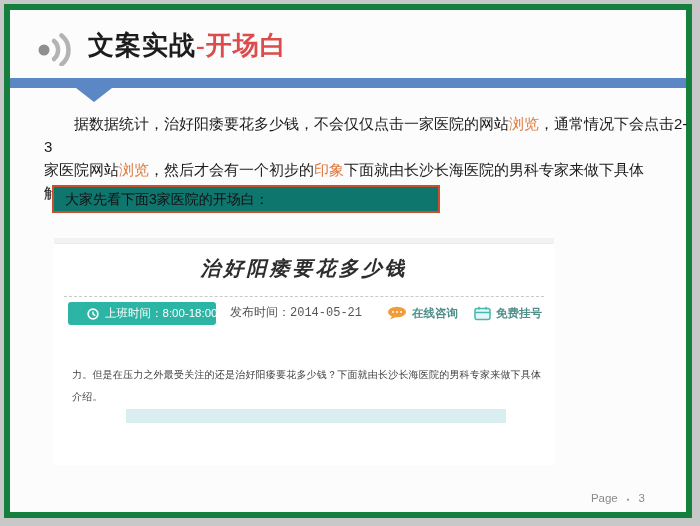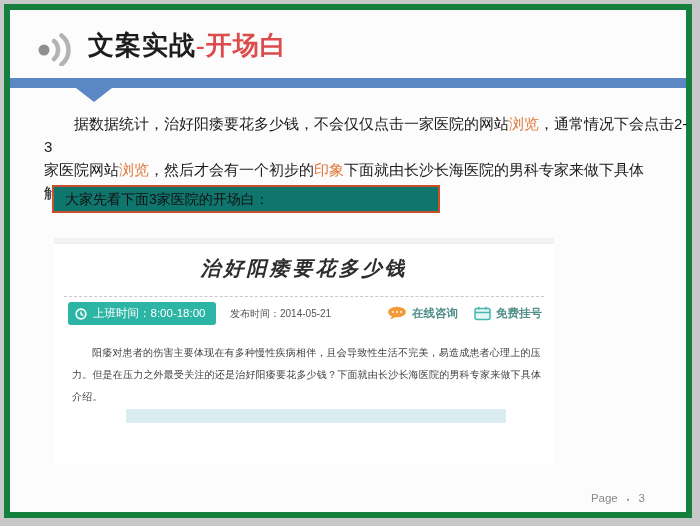--- a/index.html
+++ b/index.html
@@ -71,26 +71,26 @@
   }
   .card-dash {
     position:absolute; left:10px; right:10px; top:58px; height:0;
     border-top:1px dashed #c9c9c9;
   }
   .meta { position:absolute; left:14px; right:12px; top:64px; height:24px; }
   .badge {
     position:absolute; left:0; top:0; height:23px; width:148px;
     background:var(--teal); border-radius:3px; color:#fff;
     font-size:11.5px; line-height:23px;
-    display:flex; align-items:center; gap:5px; padding-left:6px;
+    display:flex; align-items:center; gap:5px; padding-left:18px;
     white-space:nowrap;
   }
   .publish {
     position:absolute; left:162px; top:0; line-height:23px;
-    font-size:10px; color:#555; white-space:nowrap;
+    font-size:12px; color:#555; white-space:nowrap;font-family:Liberation Mono, monospace;
   }
   .meta-right {
     position:absolute; right:0; top:0; height:23px;
     display:flex; align-items:center; gap:16px;
   }
   .meta-link {
     display:flex; align-items:center; gap:5px;
     font-size:11.5px; color:var(--teal-dark); cursor:pointer; white-space:nowrap;font-weight:bold;
   }
   .card-body {
@@ -170,21 +170,21 @@
               <line x1="1" y1="6.5" x2="16" y2="6.5" stroke="#46b8ae" stroke-width="1.5"></line>
               <line x1="5" y1="0.8" x2="5" y2="3.6" stroke="#46b8ae" stroke-width="1.5"></line>
               <line x1="12" y1="0.8" x2="12" y2="3.6" stroke="#46b8ae" stroke-width="1.5"></line>
             </svg>
           </span>
           <span>免费挂号</span>
         </span>
       </div>
     </div>
 
-    <div class="card-body"><span>阳痿对患者的伤害主要体现在有多种慢性疾病相伴，且会导致性生活不完美，易造成患者心理上的压</span><br><span>力。但是在压力之外最受关注的还是治好阳痿要花多少钱？下面就由长沙长海医院的男科专家来做下具体</span><br><span>介绍。</span></div>
+    <div class="card-body"><br><span>力。但是在压力之外最受关注的还是治好阳痿要花多少钱？下面就由长沙长海医院的男科专家来做下具体</span><br><span>介绍。</span></div>
     <div class="sel-strip"></div>
   </div>
 
   <div class="footer">
     <span>Page</span>
     <span class="sq">▪</span>
     <span>3</span>
   </div>
 
 </div>

